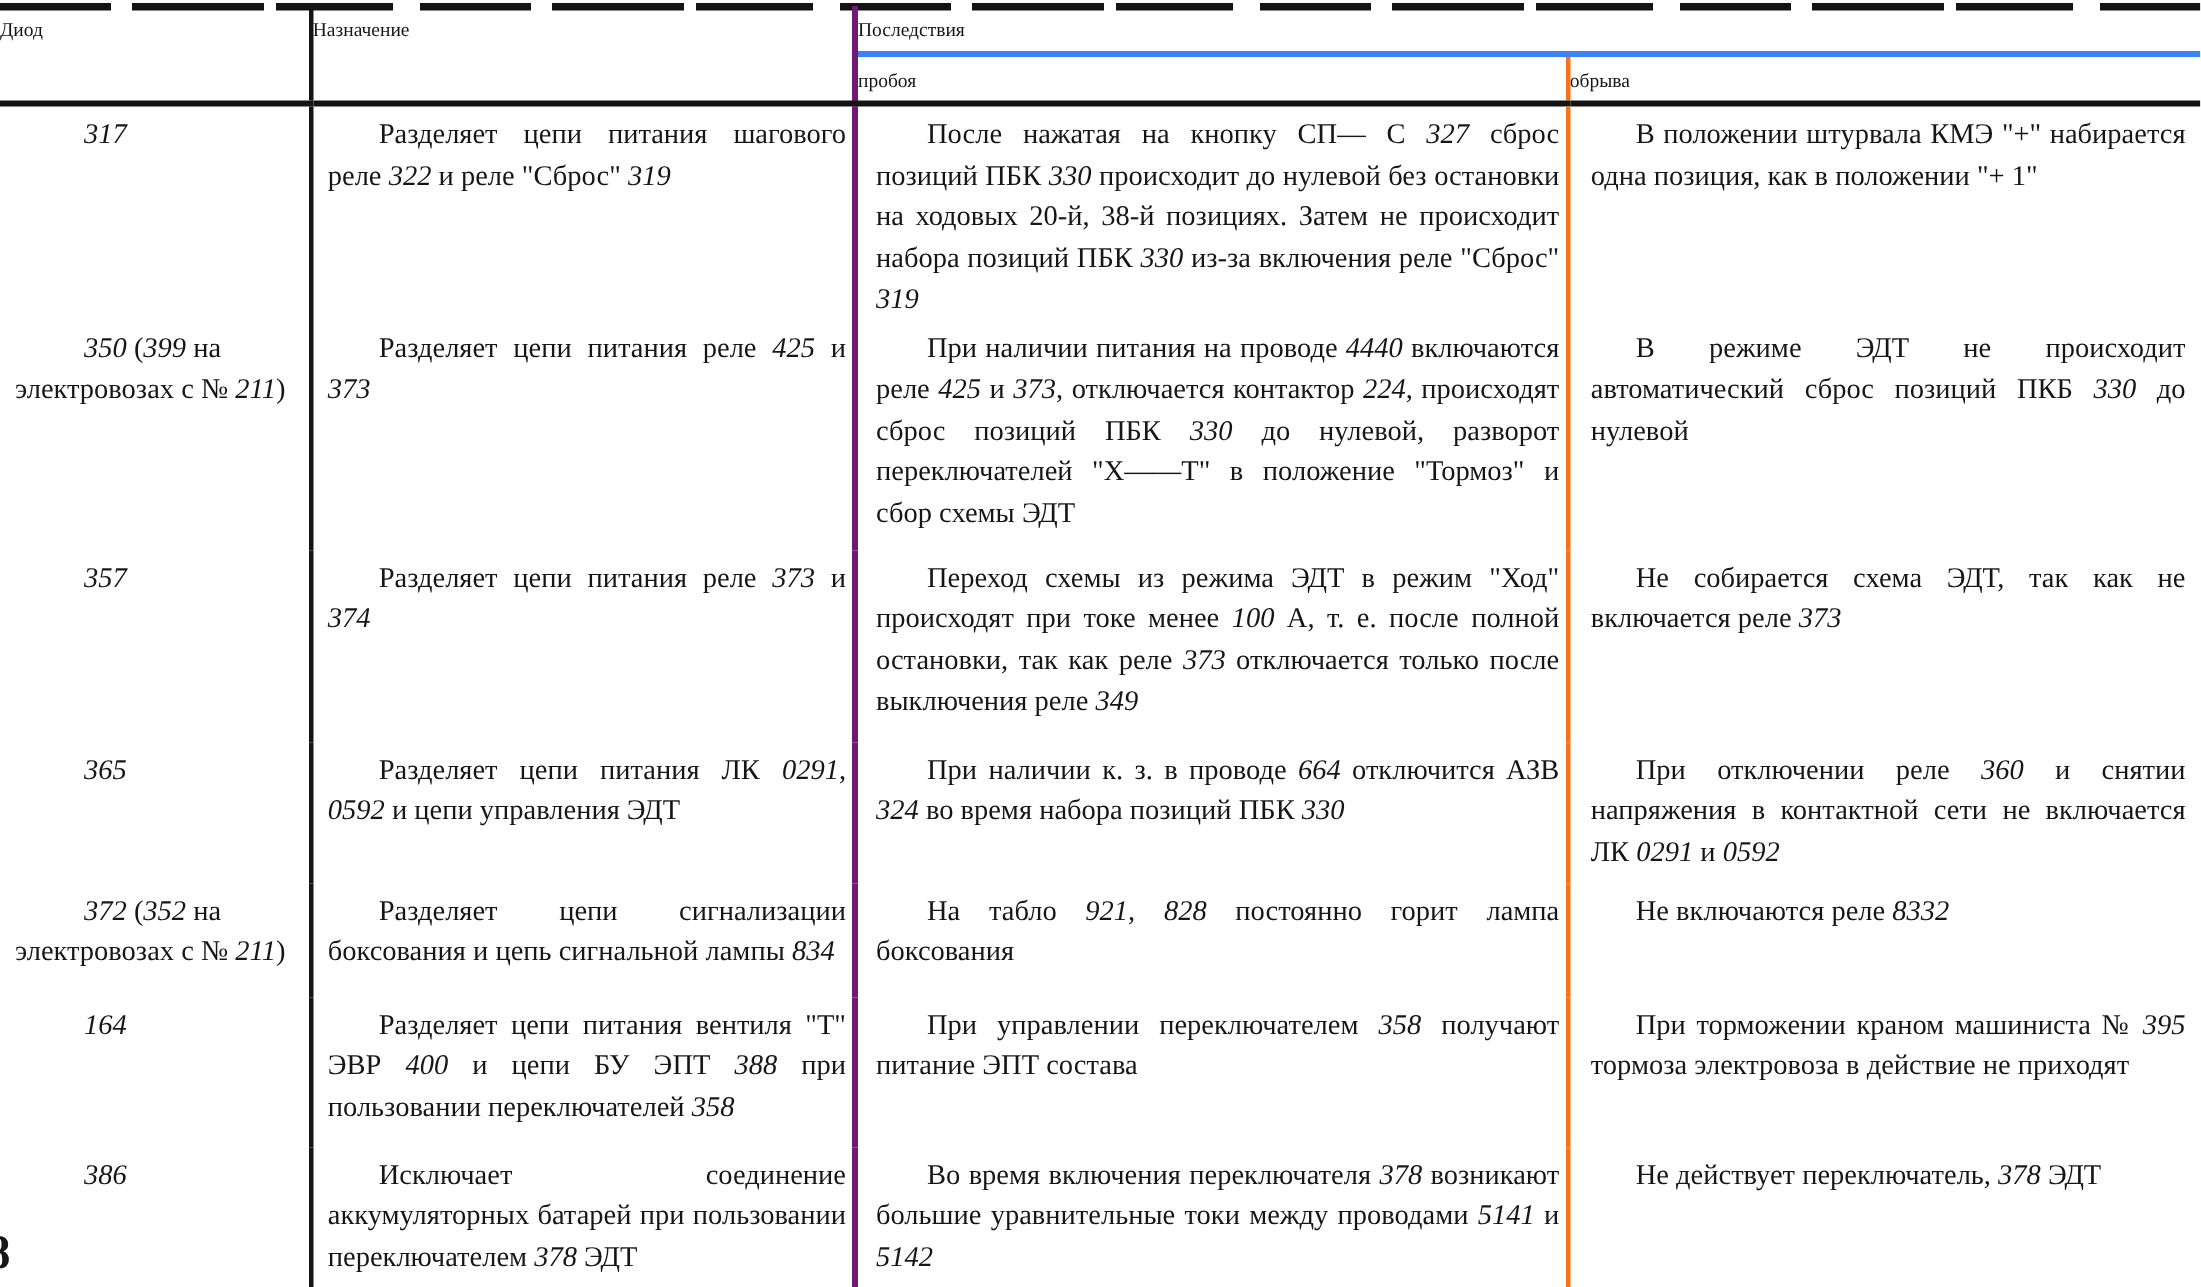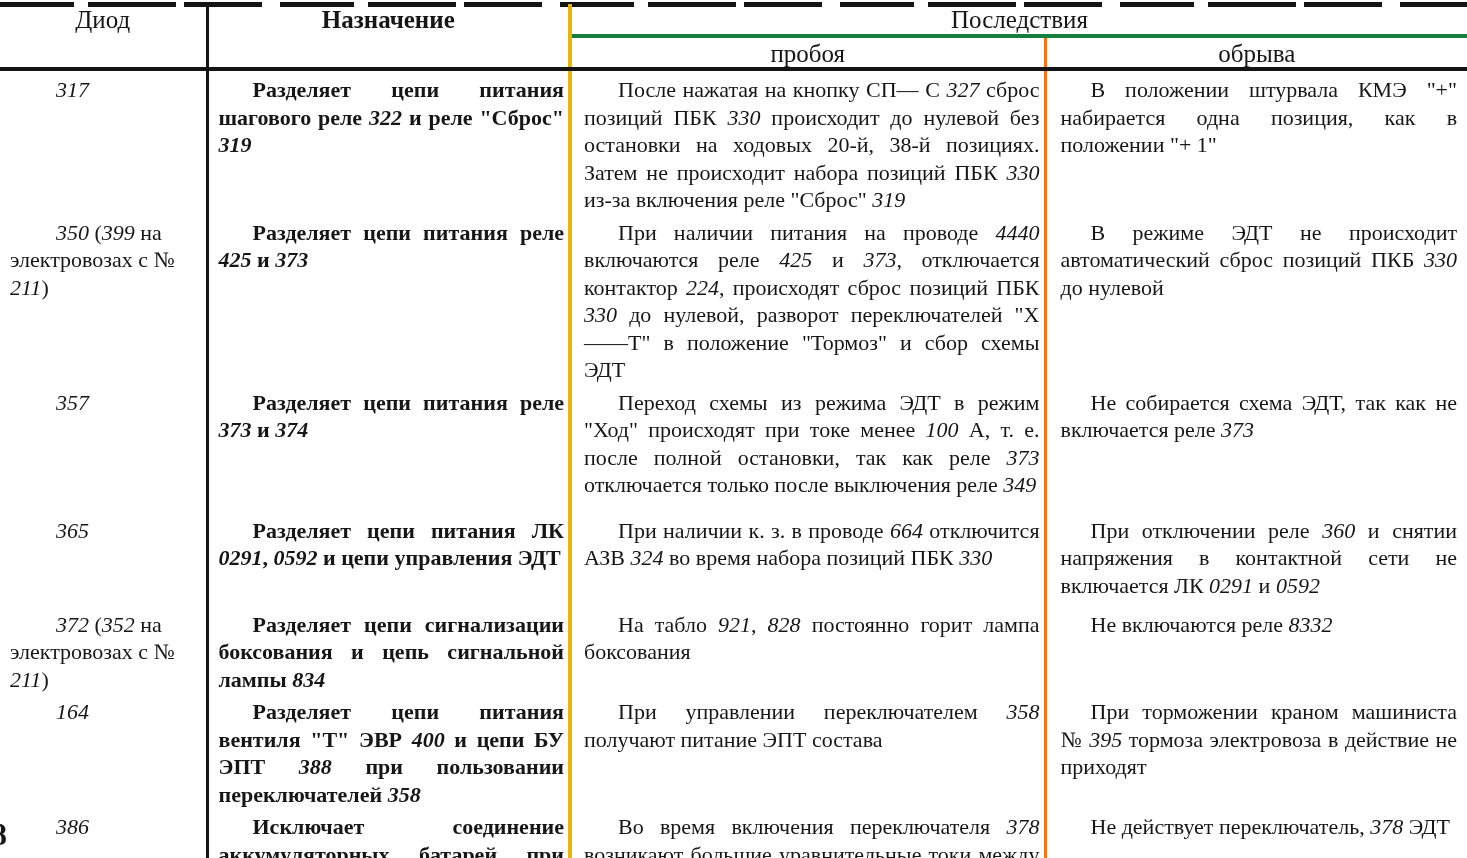--- a/index.html
+++ b/index.html
@@ -28,38 +28,37 @@
   }
   table.doc-table {
     position: absolute;
     top: 4px; left: 0;
     width: 1467px;
     border-collapse: collapse;
     table-layout: fixed;
   }
   td {
     vertical-align: top;
-    font-size: 22px;
+    font-size: 19px;
     line-height: 27.5px;
     padding: 0;
     overflow: hidden;
   }
   
   .vr1 { border-right: 3px solid #141414; }
-  .vr2 { border-right: 4px solid #eab308; font-weight: bold; }
+  .vr2 { border-right: 4px solid #701a75; }
   .vr3 { border-right: 3px solid #f97316; }
   
   .hdr {
-    text-align: center;
-    font-size: 25px;
+    font-size: 13px;
     vertical-align: top;
     padding-top: 2px;
   }
   .hdr-top-cell { height: 22px; }
-  .consequences-cell { border-bottom: 4px solid #15803d; }
+  .consequences-cell { border-bottom: 4px solid #3b82f6; }
   .hdr-sub td, .hdr-sub-cell { height: 26px; }
   .hdr-bottom { border-bottom: 4px solid #141414; }
   
   .diode-cell {
     text-align: left;
     text-indent: 46px;
     padding: 5px 8px 0 10px;
   }
   .purpose-cell {
     text-align: justify;

